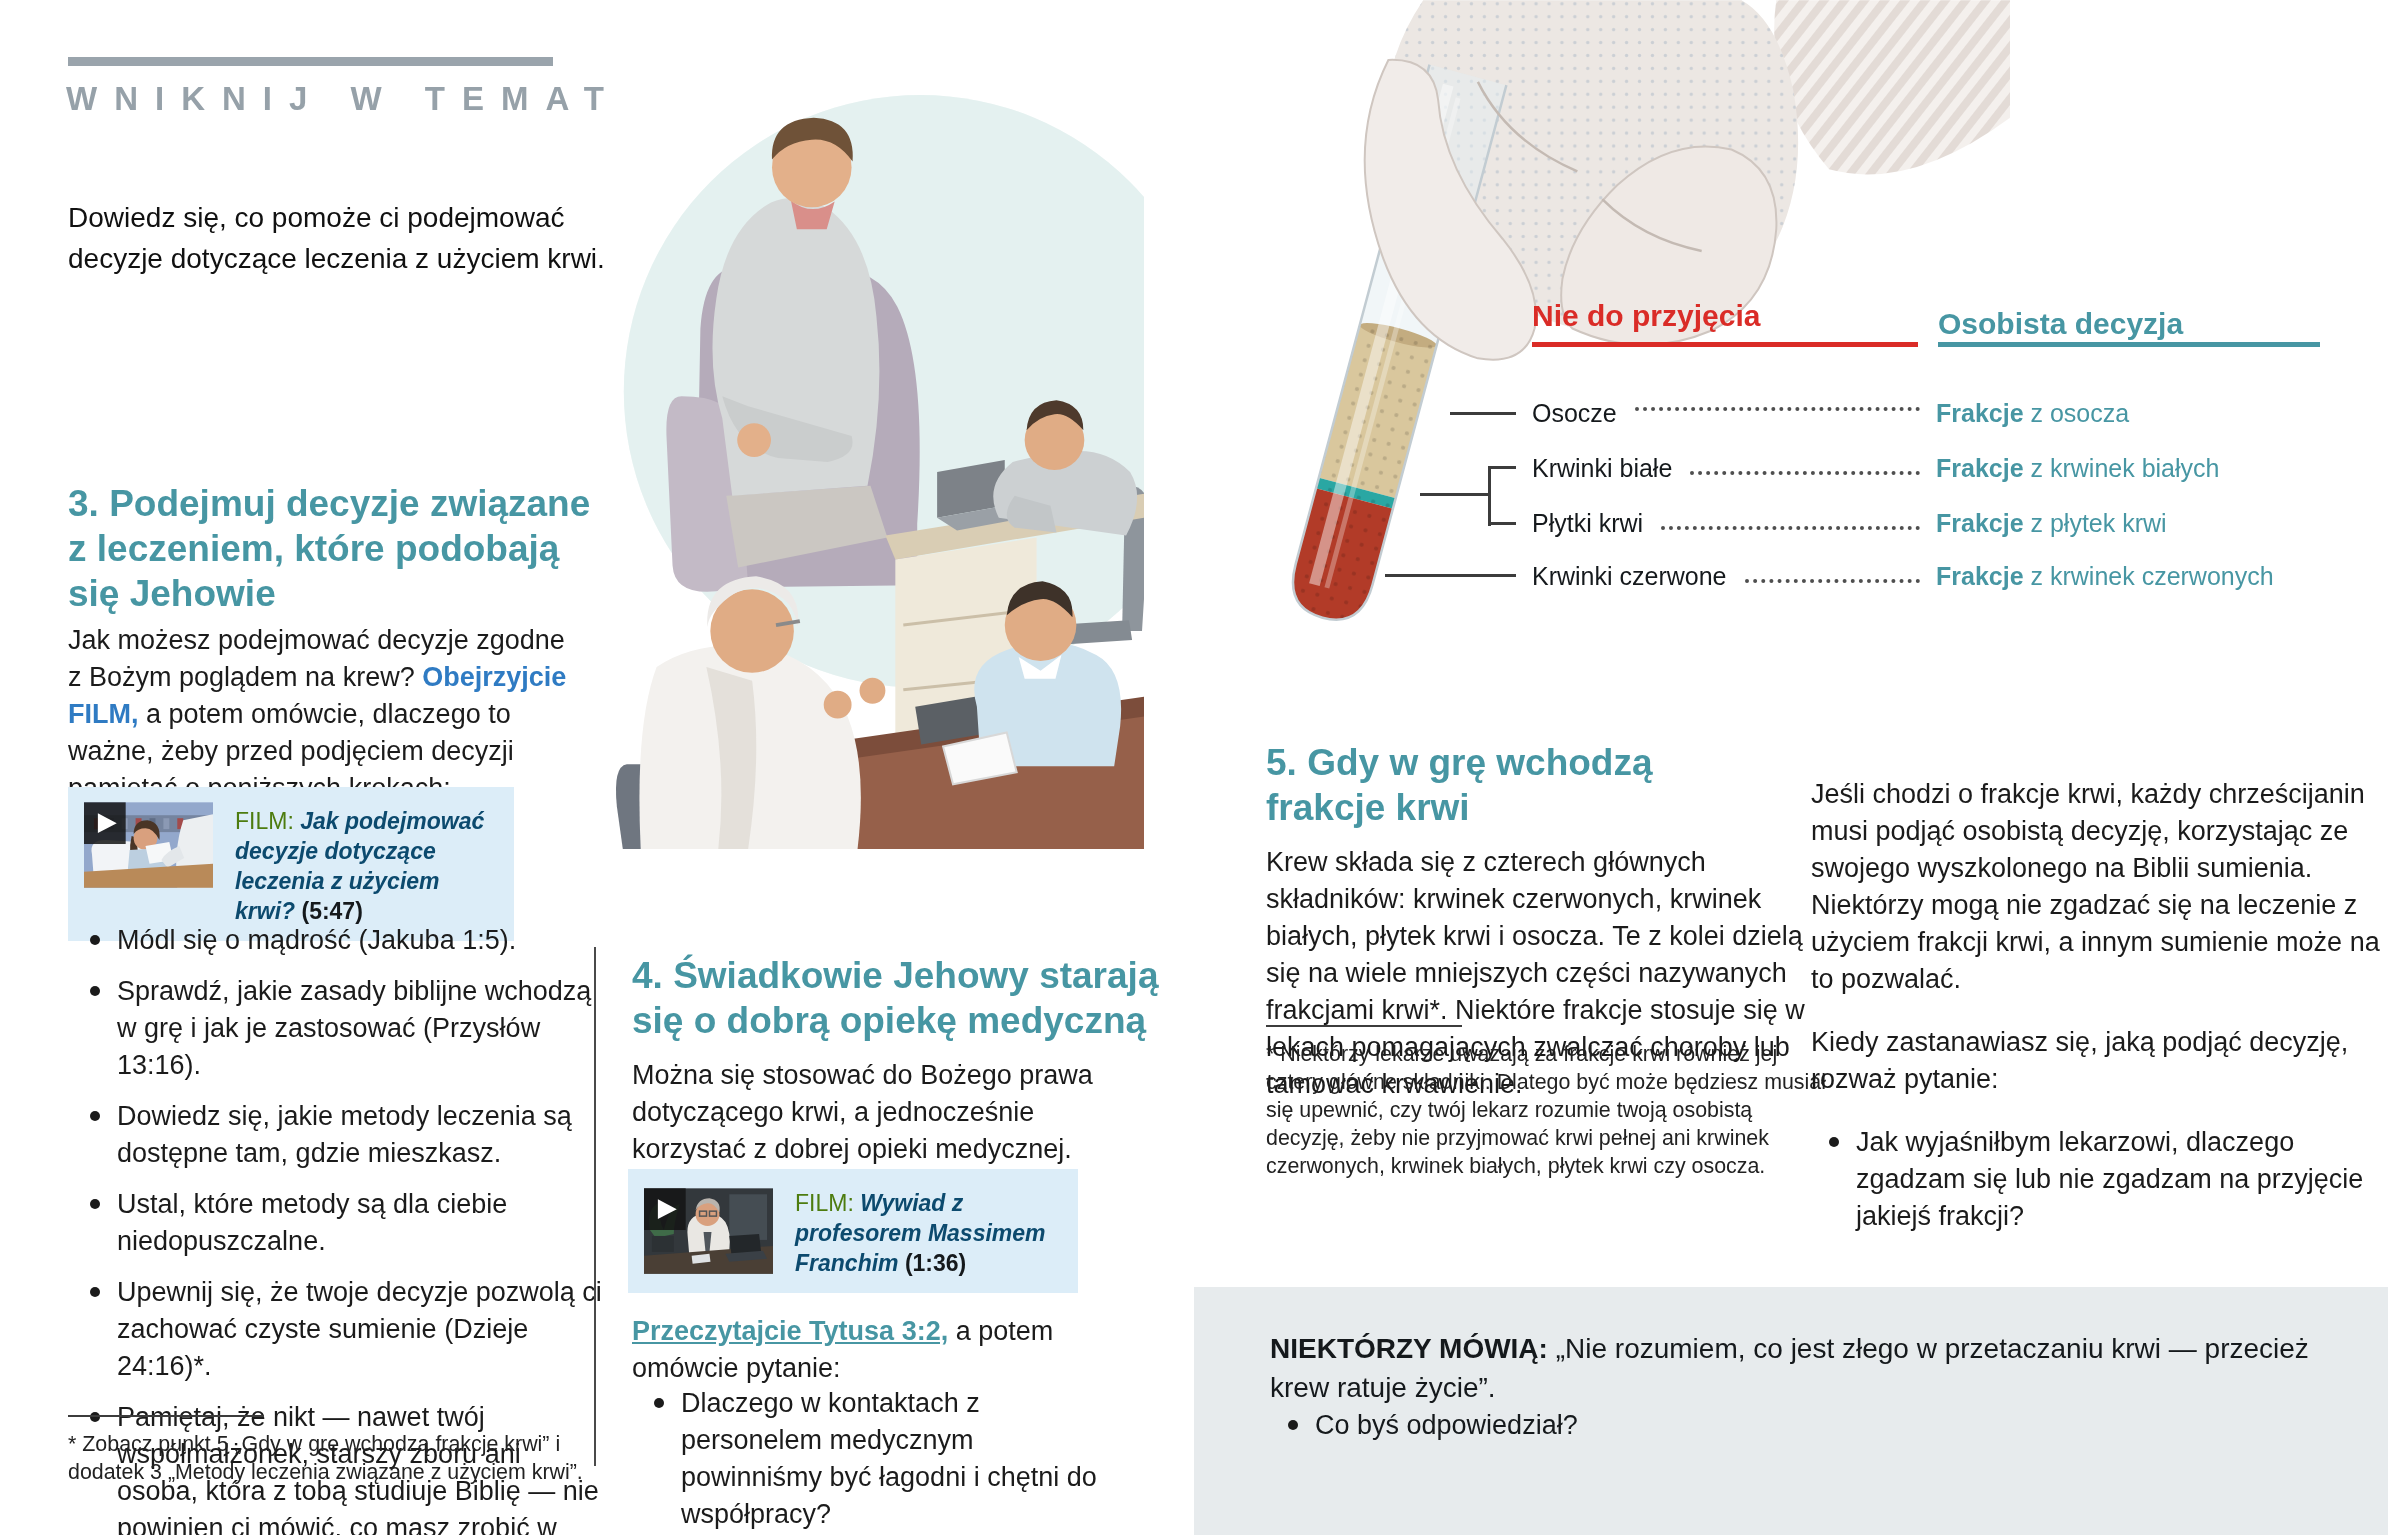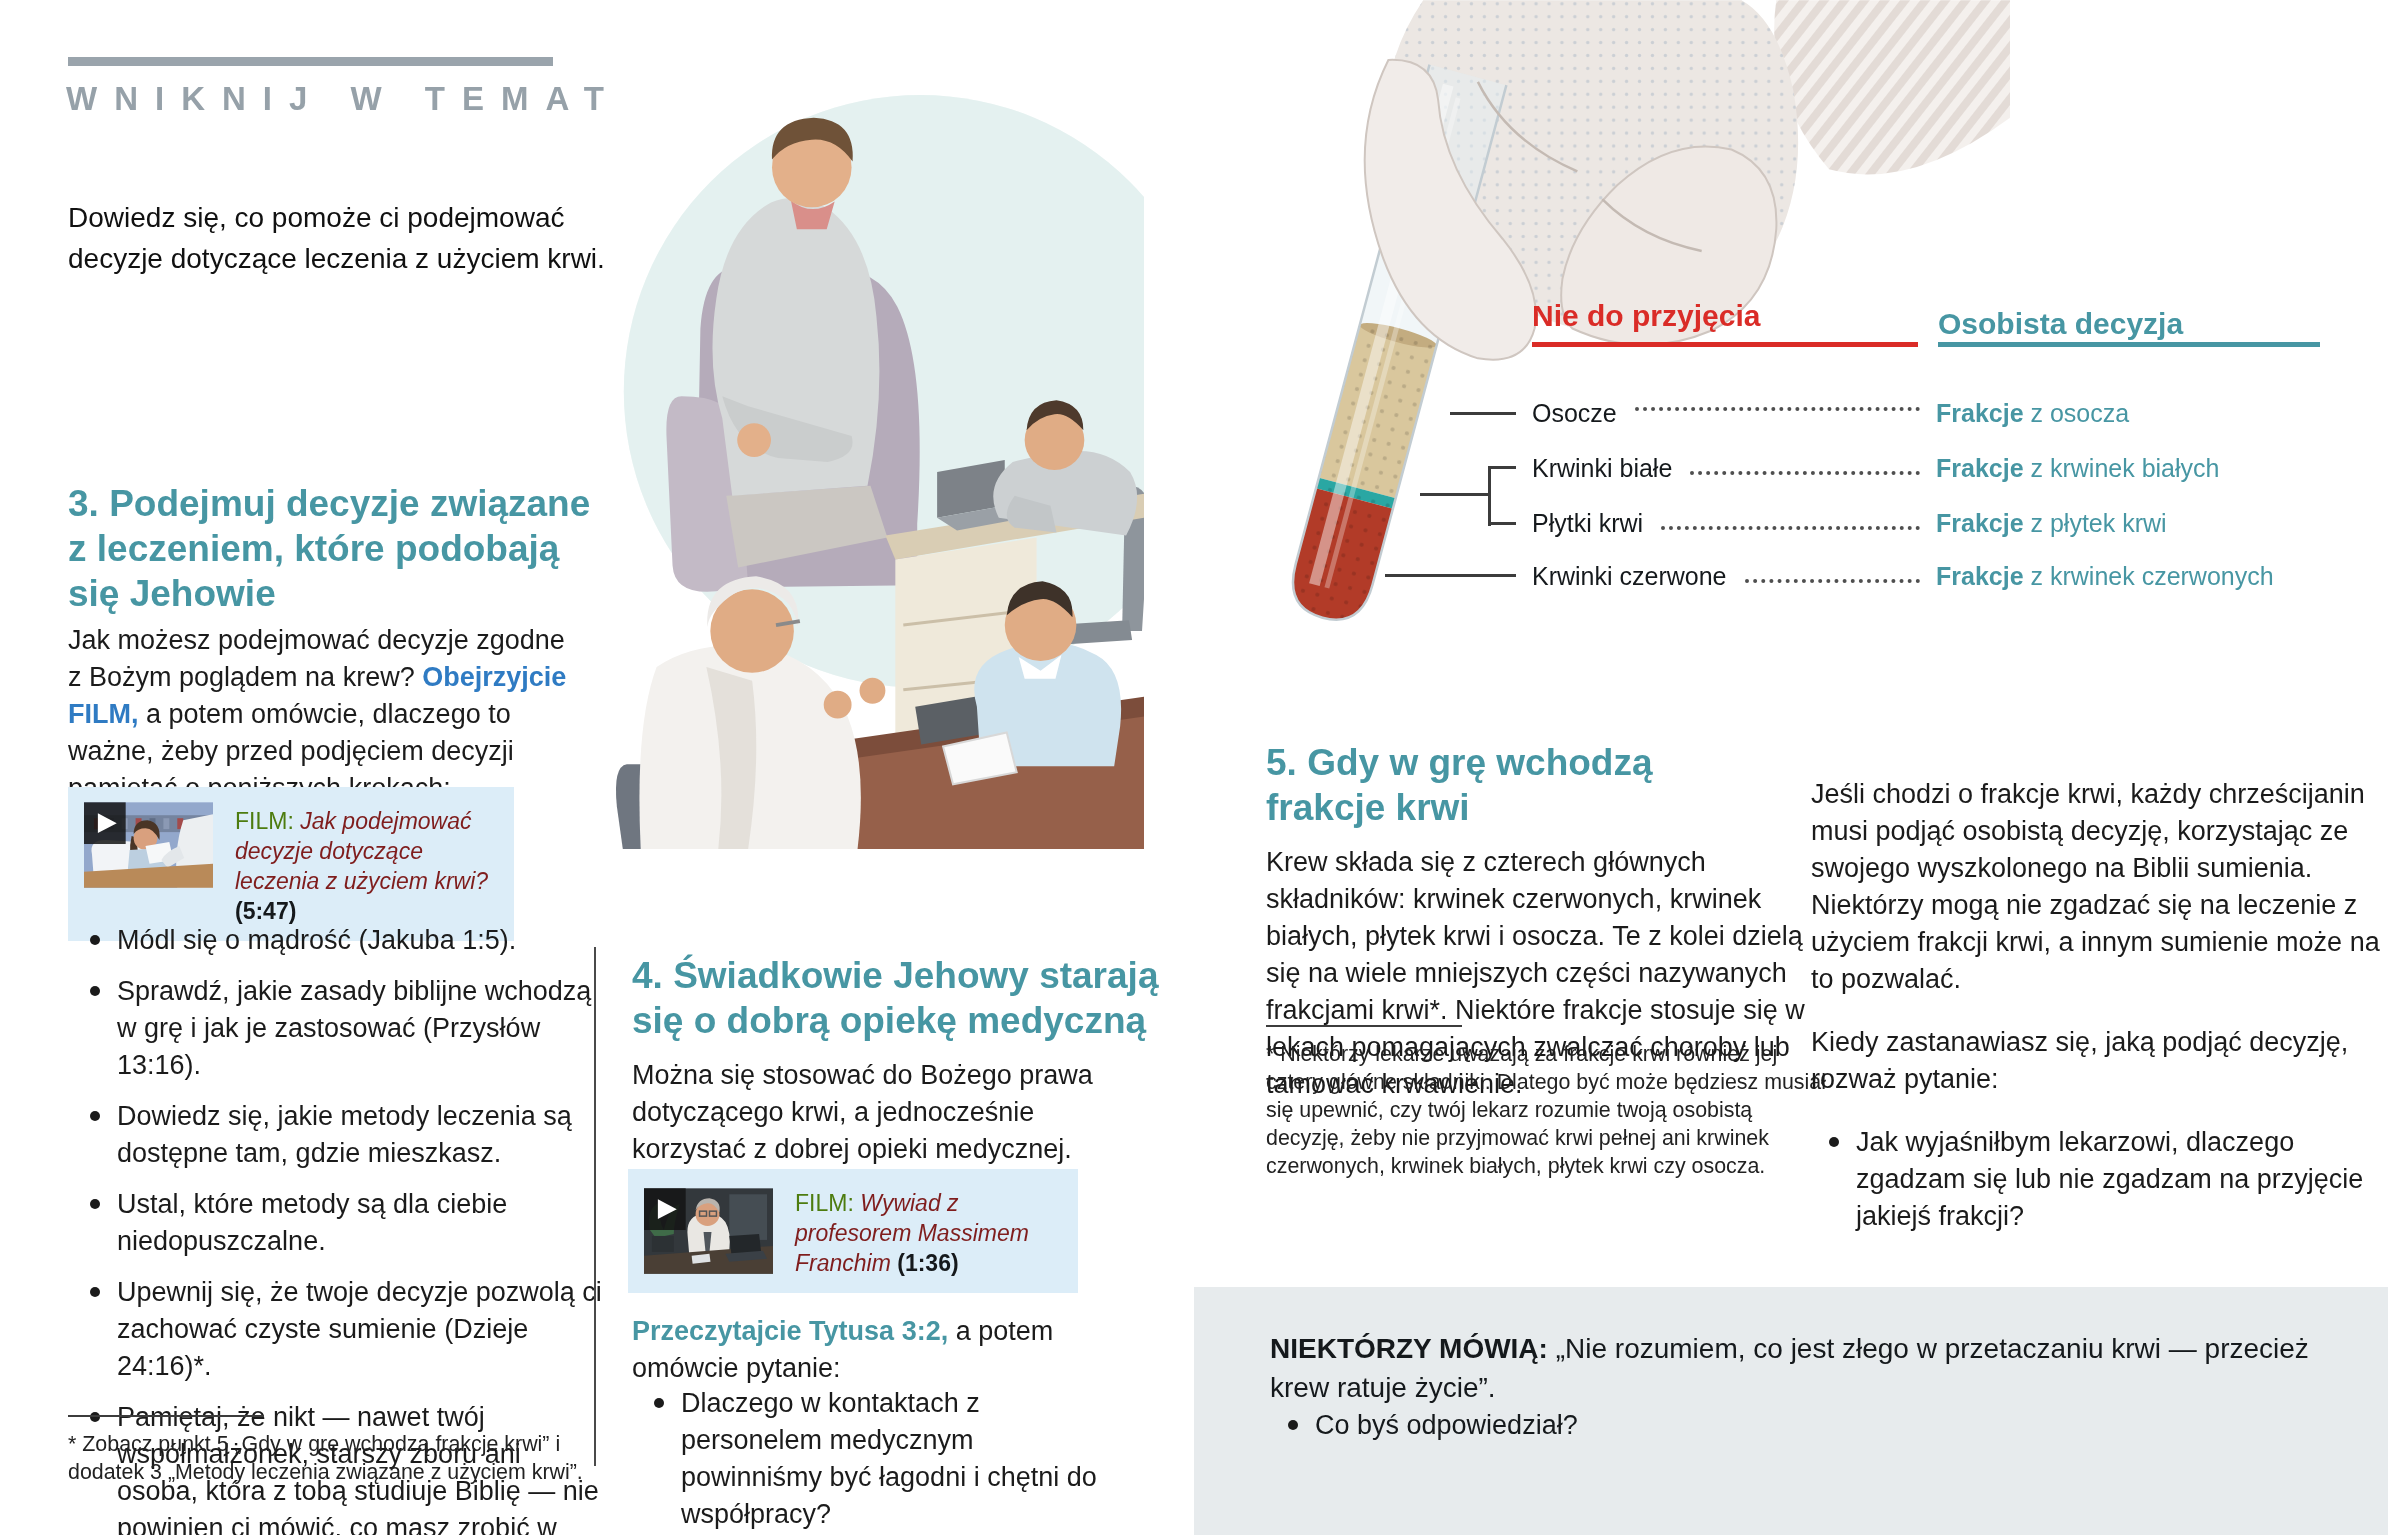--- a/index.html
+++ b/index.html
@@ -12,29 +12,29 @@
   .intro{left:68px;top:149px;width:542px;font-size:28px;line-height:41px;color:#111;margin-top:48px;}
   h2.sec{margin:0;font-size:37px;line-height:45px;font-weight:700;color:#4796a3;}
   .h3{left:68px;top:481px;width:542px;}
   .h4{left:632px;top:953px;width:542px;}
   .h5{left:1266px;top:740px;width:428px;}
   .body-par{font-size:27px;line-height:37px;color:#1b1b1b;}
   .p3{left:68px;top:622px;width:512px;}
   .p4{left:632px;top:1057px;width:488px;}
   .p5{left:1266px;top:844px;width:542px;}
   .link{color:#2f7bc3;font-weight:700;cursor:pointer;}
-  .read-link{color:#4796a3;font-weight:700;cursor:pointer;}
+  .read-link{color:#4796a3;font-weight:700;cursor:pointer;text-decoration:underline;}
   
   .film-box{background:#dcedf8;display:flex;gap:22px;padding:15px 16px;align-items:flex-start;cursor:pointer;}
   .film1{left:68px;top:787px;width:414px;}
   .film2{left:628px;top:1169px;width:418px;align-items:center;}
   .thumb{position:relative;width:129px;height:86px;flex:none;overflow:hidden;}
   .caption{font-size:23px;line-height:30px;padding-top:4px;}
   .cap-label{color:#4d7c0f;font-weight:400;font-style:normal;}
-  .cap-title{font-weight:400;font-style:italic;color:#7f1d1d;}
+  .cap-title{font-weight:700;font-style:italic;color:#0c4a6e;}
   .cap-dur{font-weight:700;color:#15191c;}
   
   ul.bl{list-style:none;margin:0;padding:0;}
   ul.bl li{position:relative;padding-left:49px;margin-bottom:14px;font-size:27px;line-height:37px;}
   ul.bl li::before{content:"";position:absolute;left:22px;top:13px;width:10px;height:10px;border-radius:50%;background:#1b1b1b;}
   .bullets3{left:68px;top:922px;width:537px;}
   .bullet4{left:632px;top:1385px;width:488px;}
   
   .fn-rule{height:2px;background:#3c3c3c;}
   .fn{font-size:21.4px;line-height:28px;color:#222;}

